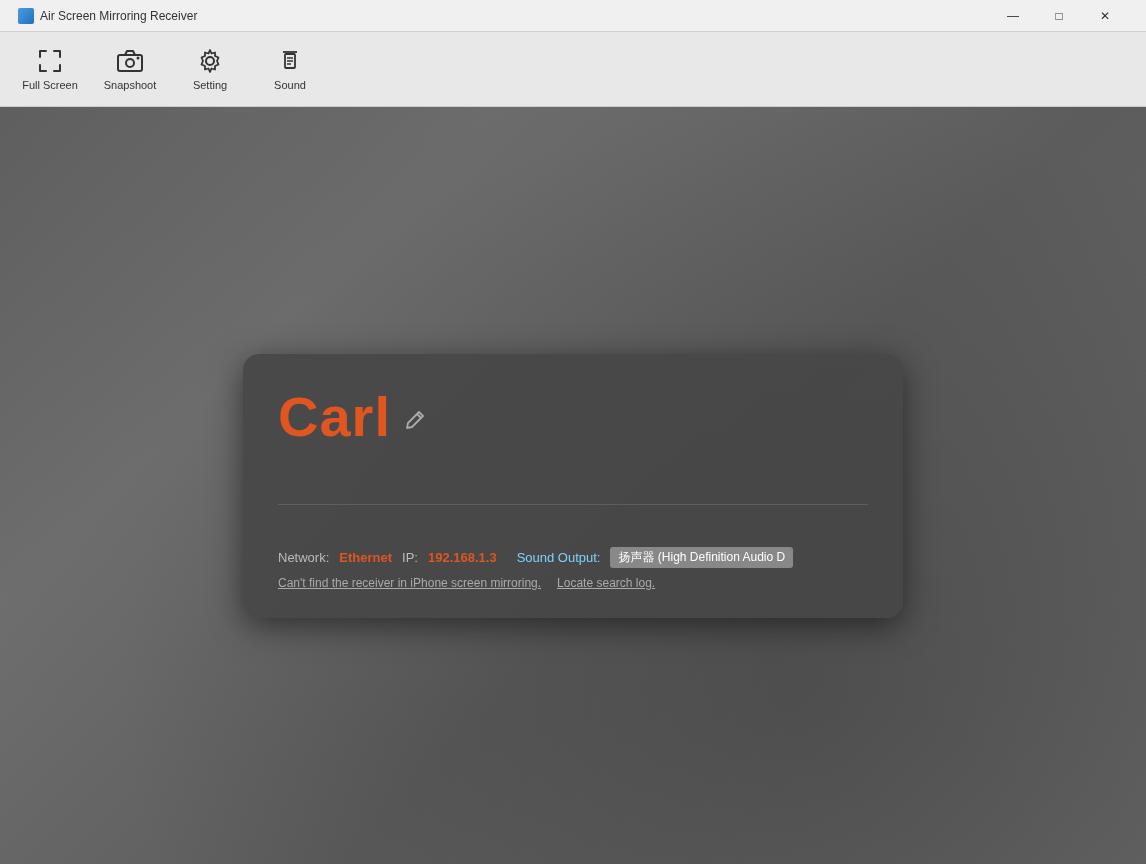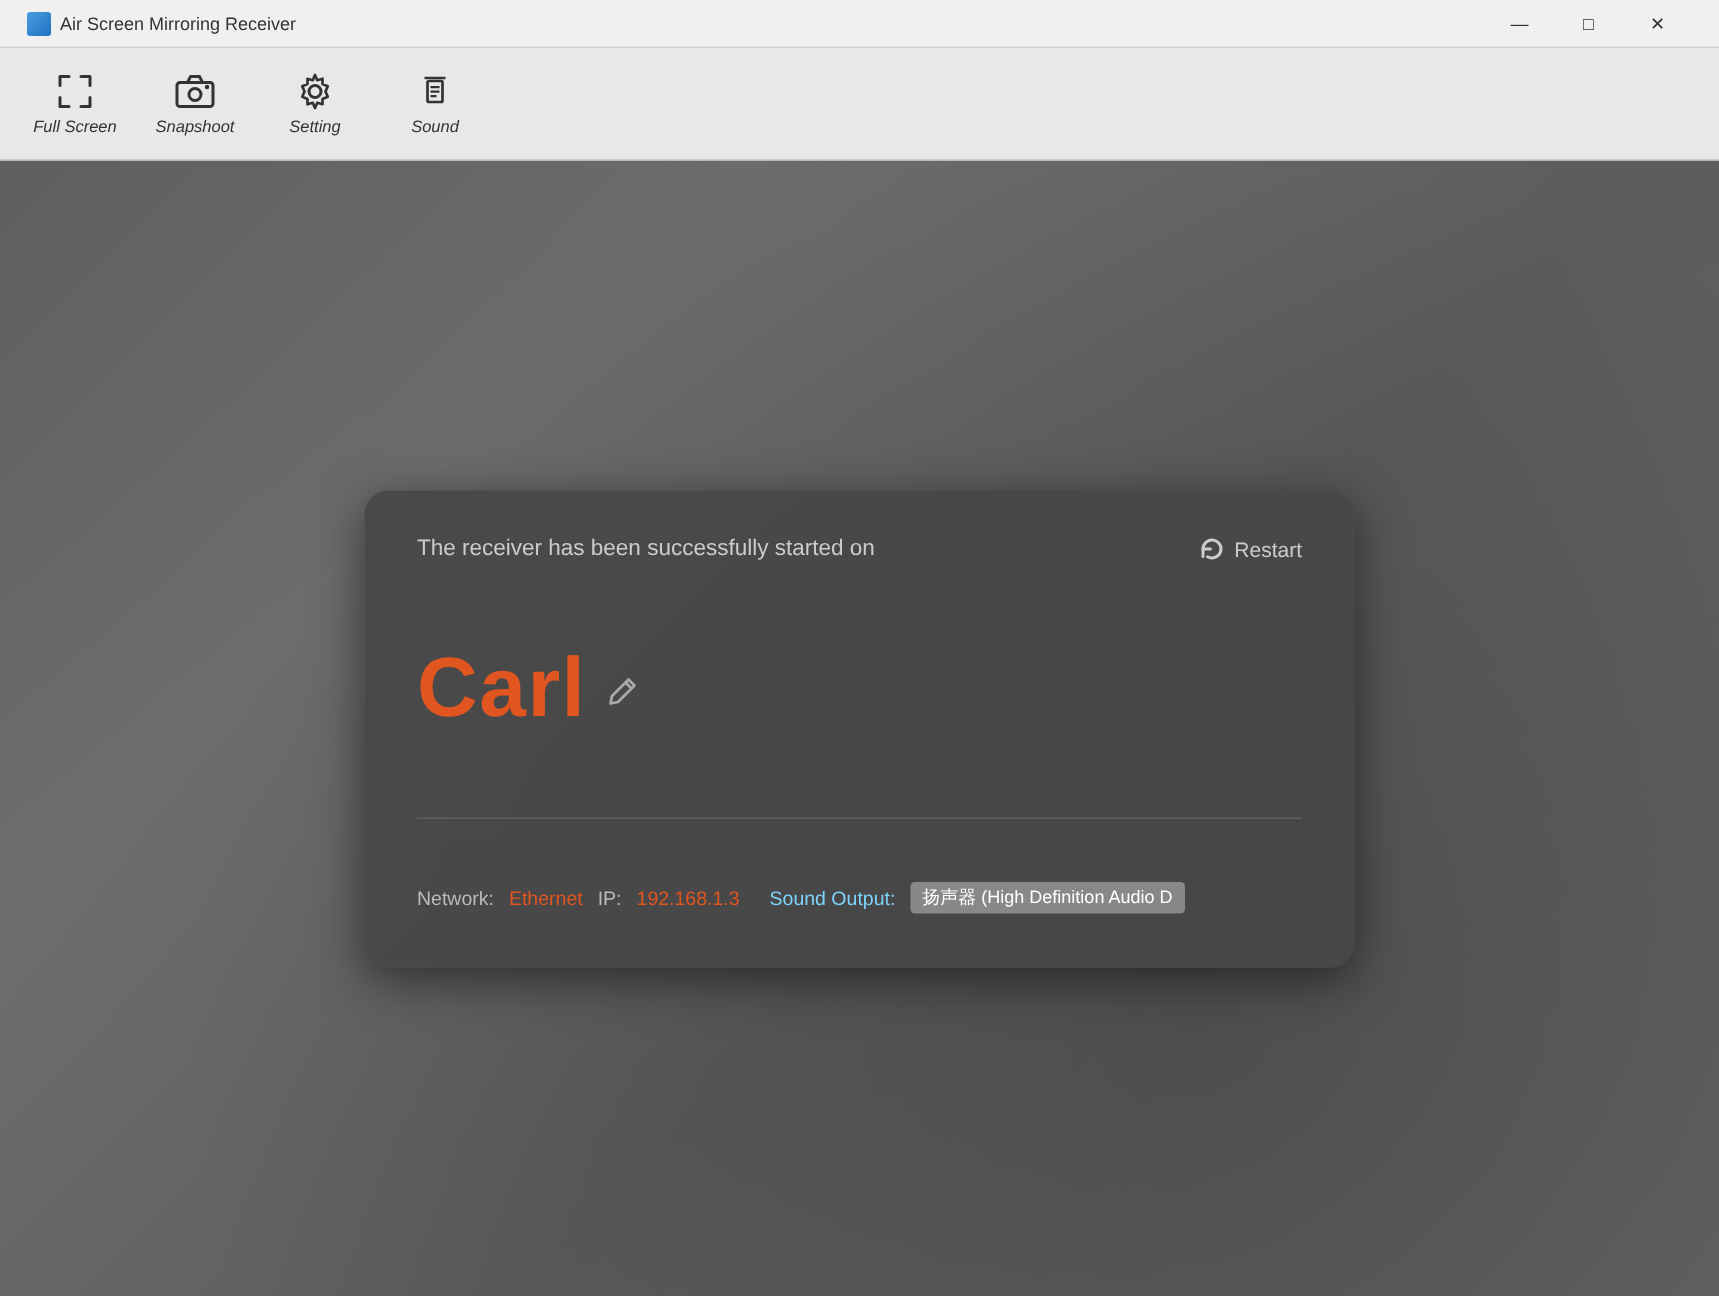--- a/index.html
+++ b/index.html
@@ -76,21 +76,20 @@
     .toolbar {
       position: relative;
       z-index: 10;
       background: #e8e8e8;
       height: 75px;
       display: flex;
       align-items: center;
       padding: 0 10px;
       border-bottom: 1px solid #ccc;
       gap: 0;
-      font-style: italic;
     }
 
     .toolbar-item {
       display: flex;
       flex-direction: column;
       align-items: center;
       justify-content: center;
       width: 80px;
       height: 65px;
       cursor: pointer;
@@ -202,21 +201,21 @@
     }
 
     .label-text {
       font-size: 13px;
       color: #bbbbbb;
     }
 
     .value-orange {
       font-size: 13px;
       color: #e05520;
-      font-weight: 400;
+      font-weight: 700;
     }
 
     .sound-label {
       font-size: 13px;
       color: #7dd3fc;
       margin-left: 10px;
     }
 
     .sound-value-box {
       background: #888888;
@@ -308,48 +307,40 @@
         <line x1="6" y1="4" x2="20" y2="4" stroke="#333" stroke-width="1.8"></line>
       </svg>
     </div>
     <span class="toolbar-label">Sound</span>
   </div>
 </div>
 
 <div class="main-content">
   <div class="info-card">
 
-    <div class="card-header">
-      <span class="card-status-text">The receiver has been successfully started on</span>
-      <button class="restart-btn">
-        <span class="restart-icon">
-          <svg width="18" height="18" viewBox="0 0 18 18" fill="none">
-            <path d="M3 9 A6 6 0 1 1 6 14.2" stroke="#cccccc" stroke-width="2" fill="none" stroke-linecap="round"></path>
-            <polyline points="3,14 3,9 8,9" stroke="#cccccc" stroke-width="2" fill="none" stroke-linecap="round" stroke-linejoin="round"></polyline>
-          </svg>
-        </span>
-        <span>Restart</span>
-      </button>
-    </div>
 
     <div class="device-name-area">
       <span class="device-name">Carl</span>
       <span class="edit-icon">
         <svg width="20" height="20" viewBox="0 0 20 20" fill="none">
           <path d="M14 2 L18 6 L7 17 L2 18 L3 13 Z" stroke="#aaaaaa" stroke-width="1.8" fill="none" stroke-linejoin="round"></path>
           <line x1="12" y1="4" x2="16" y2="8" stroke="#aaaaaa" stroke-width="1.8"></line>
         </svg>
       </span>
     </div>
 
     <div class="card-footer">
       <div class="network-row">
         <span class="label-text">Network:</span>
         <span class="value-orange">Ethernet</span>
         <span class="label-text">IP:</span>
         <span class="value-orange">192.168.1.3</span>
         <span class="sound-label">Sound Output:</span>
         <span class="sound-value-box">扬声器 (High Definition Audio D</span>
       </div>
+      <div class="help-row">
+        <span class="help-link">Can't find the receiver in iPhone screen mirroring.</span>
+        <span class="help-link">Locate search log.</span>
+      </div>
     </div>
 
   </div>
 </div>
 
 </body></html>

